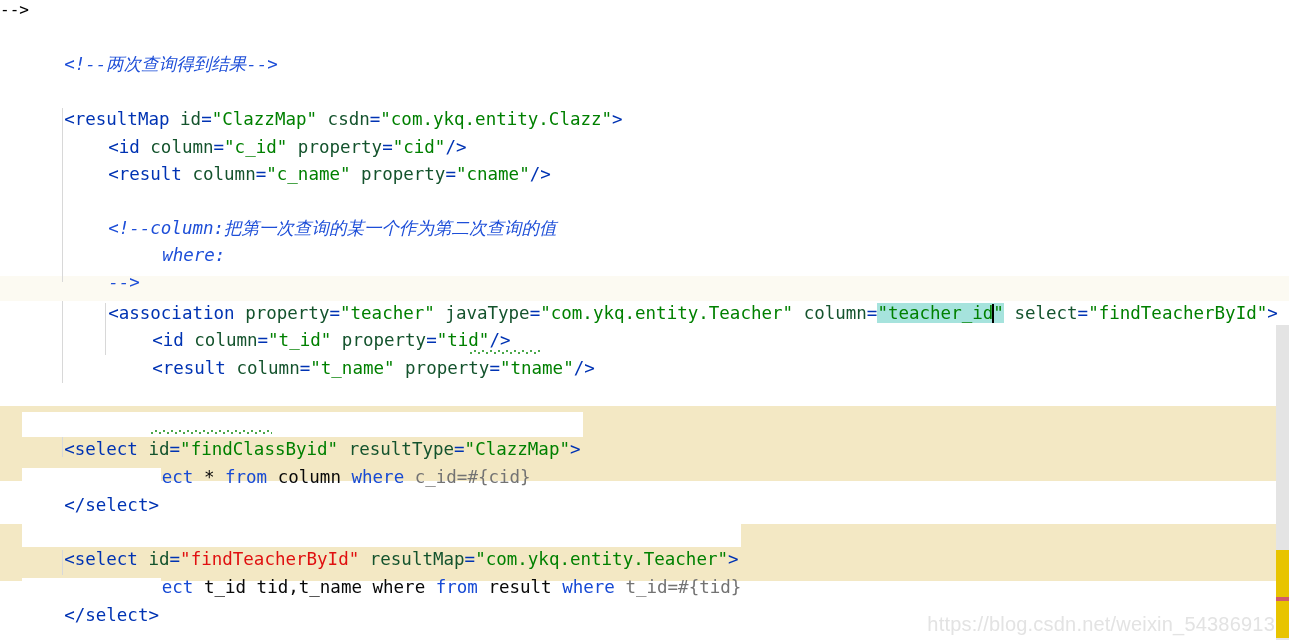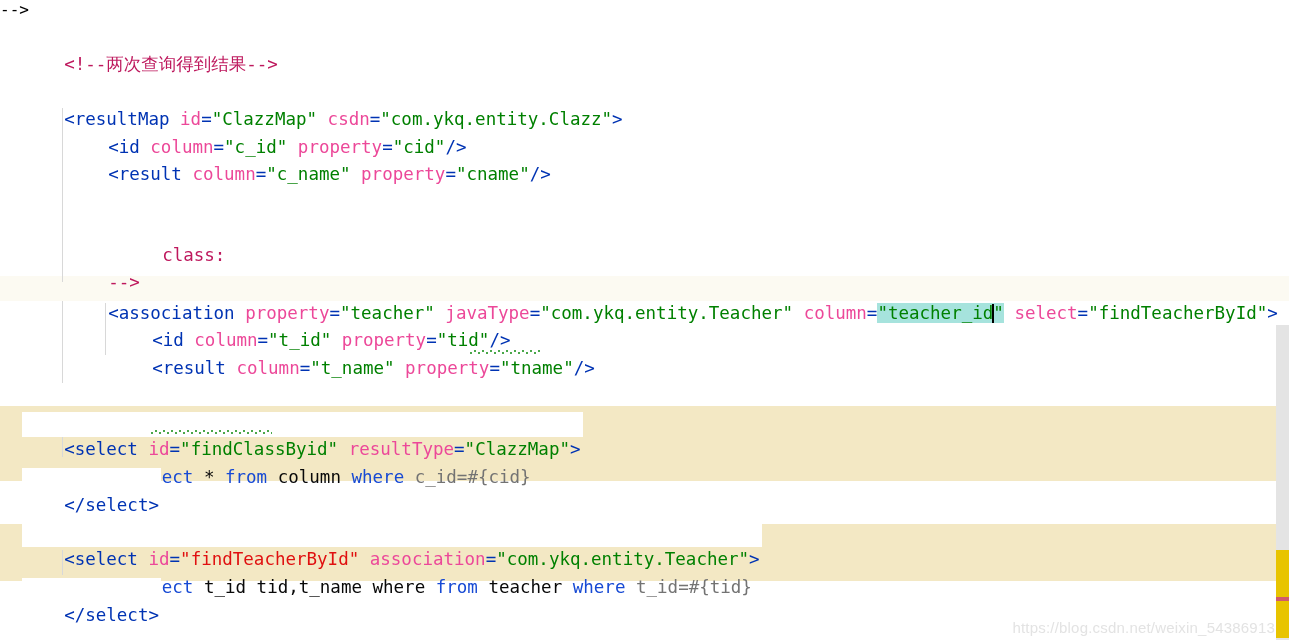--- a/index.html
+++ b/index.html
@@ -50,25 +50,25 @@
     font-size: 17.5px;
     letter-spacing: 0px;
     z-index: 2;
   }
 
   
   .knockout { background: #ffffff; }
 
   
   .t-tag      { color: #0033b3; margin-top: 12px; }            
-  .t-attr     { color: #ec4899; }            
+  .t-attr     { color: #14532d; }            
   .t-str      { color: #008000; }            
   .t-str-red  { color: #e01010; }            
   .t-punct    { color: #0033b3; }            
-  .t-comment  { color: #be185d; }
+  .t-comment  { color: #1d4ed8; font-style: italic; }
   .t-kw       { color: #174ad4; }            
   .t-plain    { color: #080808; }
   .t-param    { color: #737373; }
 
   
   .t-comment { font-family: "DejaVu Sans Mono", "Liberation Mono", monospace; }
 
   
   .sel {
     background: #a6e3dd;
@@ -119,21 +119,21 @@
     height: 4px;
     z-index: 7;
   }
 
   
   #watermark {
     position: absolute;
     right: 14px;
     bottom: 4px;
     font-family: "Liberation Sans", sans-serif;
-    font-size: 15px;
+    font-size: 20px;
     color: #e3e3e3;
     letter-spacing: 0.2px;
     z-index: 4;
     white-space: nowrap;
   }
 </style>
 </head>
 <body>
 
 <div id="editor">
@@ -167,24 +167,27 @@
   <div class="line" style="top:110px;left:66px;">
     <span class="t-tag">&lt;id</span><span class="t-plain"> </span><span class="t-attr">column</span><span class="t-punct">=</span><span class="t-str">"c_id"</span><span class="t-plain"> </span><span class="t-attr">property</span><span class="t-punct">=</span><span class="t-str">"cid"</span><span class="t-tag">/&gt;</span>
   </div>
 
   
   <div class="line" style="top:137px;left:66px;">
     <span class="t-tag">&lt;result</span><span class="t-plain"> </span><span class="t-attr">column</span><span class="t-punct">=</span><span class="t-str">"c_name"</span><span class="t-plain"> </span><span class="t-attr">property</span><span class="t-punct">=</span><span class="t-str">"cname"</span><span class="t-tag">/&gt;</span>
   </div>
 
   
+  <div class="line" style="top:191px;left:66px;">
+    <span class="t-comment">&lt;!--column:把第一次查询的某一个作为第二次查询的值</span>
+  </div>
 
   
   <div class="line" style="top:218px;left:120px;">
-    <span class="t-comment">class:</span>
+    <span class="t-comment">where:</span>
   </div>
 
    --&gt;
   <div class="line" style="top:245px;left:66px;">
     <span class="t-comment">--&gt;</span>
   </div>
 
   
   <div class="line" style="top:276px;left:66px;">
     <span class="t-tag">&lt;association</span><span class="t-plain"> </span><span class="t-attr">property</span><span class="t-punct">=</span><span class="t-str">"teacher"</span><span class="t-plain"> </span><span class="t-attr">javaType</span><span class="t-punct">=</span><span class="t-str">"com.ykq.entity.Teacher"</span><span class="t-plain"> </span><span class="t-attr">column</span><span class="t-punct">=</span><span class="sel"><span class="t-str">"</span><span class="t-str">teacher_id</span><span class="caret"></span><span class="t-str">"</span></span><span class="t-plain"> </span><span class="t-attr">select</span><span class="t-punct">=</span><span class="t-str">"findTeacherById"</span><span class="t-tag">&gt;</span>
@@ -219,26 +222,26 @@
     <span class="t-kw">select</span><span class="t-plain"> </span><span class="t-plain">*</span><span class="t-plain"> </span><span class="t-kw">from</span><span class="t-plain"> </span><span class="t-plain">column</span><span class="t-plain"> </span><span class="t-kw">where</span><span class="t-plain"> </span><span class="t-param">c_id=#{cid}</span>
   </div>
 
   
   <div class="line knockout" style="top:468px;left:22px;padding-right:2px;">
     <span class="t-tag">&lt;/select&gt;</span>
   </div>
 
   
   <div class="line knockout" style="top:522px;left:22px;padding-right:2px;">
-    <span class="t-tag">&lt;select</span><span class="t-plain"> </span><span class="t-attr">id</span><span class="t-punct">=</span><span class="t-str-red">"findTeacherById"</span><span class="t-plain"> </span><span class="t-attr">association</span><span class="t-punct">=</span><span class="t-str">"com.ykq.entity.Teacher"</span><span class="t-tag">&gt;</span>
+    <span class="t-tag">&lt;select</span><span class="t-plain"> </span><span class="t-attr">id</span><span class="t-punct">=</span><span class="t-str-red">"findTeacherById"</span><span class="t-plain"> </span><span class="t-attr">resultMap</span><span class="t-punct">=</span><span class="t-str">"com.ykq.entity.Teacher"</span><span class="t-tag">&gt;</span>
   </div>
 
   
   <div class="line" style="top:550px;left:88px;">
-    <span class="t-kw">select</span><span class="t-plain"> </span><span class="t-plain">t_id tid,t_name where</span><span class="t-plain"> </span><span class="t-kw">from</span><span class="t-plain"> </span><span class="t-plain">teacher</span><span class="t-plain"> </span><span class="t-kw">where</span><span class="t-plain"> </span><span class="t-param">t_id=#{tid}</span>
+    <span class="t-kw">select</span><span class="t-plain"> </span><span class="t-plain">t_id tid,t_name where</span><span class="t-plain"> </span><span class="t-kw">from</span><span class="t-plain"> </span><span class="t-plain">result</span><span class="t-plain"> </span><span class="t-kw">where</span><span class="t-plain"> </span><span class="t-param">t_id=#{tid}</span>
   </div>
 
   
   <div class="line knockout" style="top:578px;left:22px;padding-right:2px;">
     <span class="t-tag">&lt;/select&gt;</span>
   </div>
 
   
   <div id="scrollbar">
     <div id="scroll-thumb" style="top:225px;height:88px;"></div>

